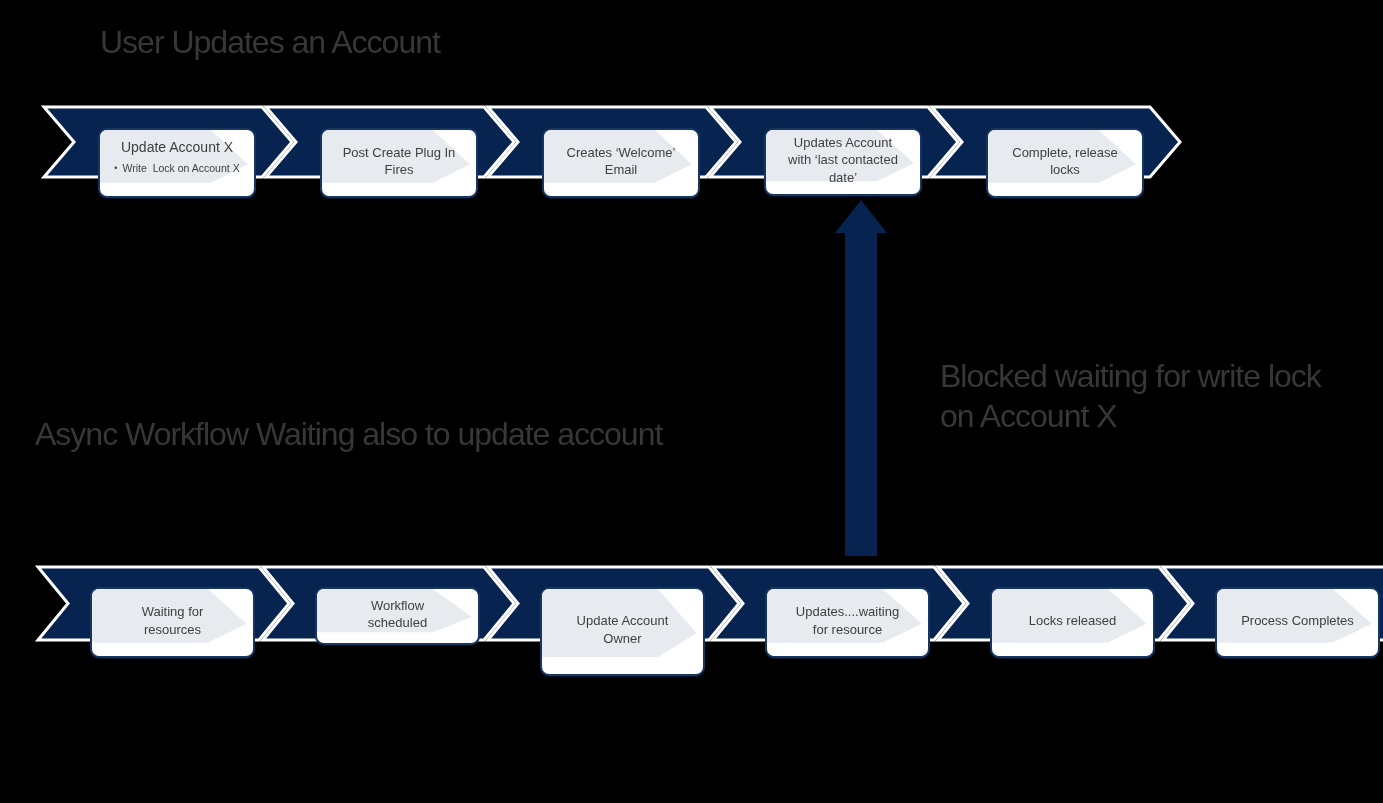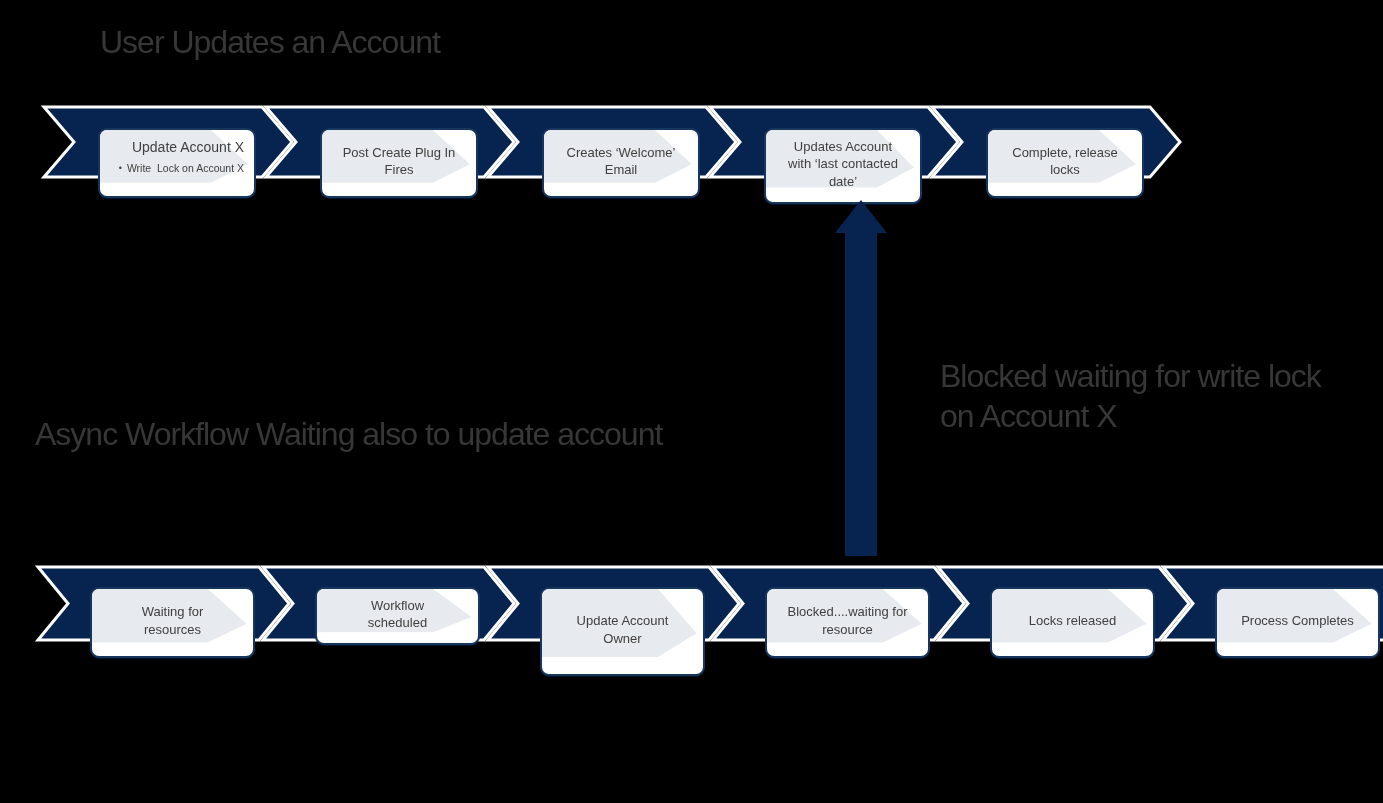--- a/index.html
+++ b/index.html
@@ -30,21 +30,21 @@
     background:var(--watermark,#e7eaef);
     clip-path:polygon(0 0, 72% 0, 96% 52%, 72% 80%, 0 80%);
   }
   .step-label {
     position:relative; text-align:center; color:var(--box-text,#404040);
     font-size:13px; line-height:1.32; padding-bottom:4px;
   }
   .box1-content {
     position:relative; width:100%; height:100%;
     padding:9px 10px; box-sizing:border-box;
-    display:flex; flex-direction:column; align-items:flex-end;
+    display:flex; flex-direction:column; align-items:center;
   }
   .box1-title { font-size:14px; color:var(--box-text,#404040); }
   .bullet-row {
     display:flex; gap:5px; margin-top:7px; font-size:10.5px;
     color:var(--box-text,#404040); white-space:pre-wrap;
   }
   .bullet-row .dot { font-size:9px; line-height:13px; }
 </style>
 </head>
 <body>
@@ -87,21 +87,21 @@
   <div class="stepbox" style="left:320px; top:128px; width:158px; height:70px;">
     <div class="wm"></div>
     <div class="step-label" style="max-width:125px;">Post Create Plug In Fires</div>
   </div>
 
   <div class="stepbox" style="left:542px; top:128px; width:158px; height:70px;">
     <div class="wm"></div>
     <div class="step-label" style="max-width:125px;">Creates ‘Welcome’ Email</div>
   </div>
 
-  <div class="stepbox" style="left:764px; top:128px; width:158px; height:76px;">
+  <div class="stepbox" style="left:764px; top:128px; width:158px; height:68px;">
     <div class="wm"></div>
     <div class="step-label" style="max-width:122px;">Updates Account with ‘last contacted date’</div>
   </div>
 
   <div class="stepbox" style="left:986px; top:128px; width:158px; height:70px;">
     <div class="wm"></div>
     <div class="step-label" style="max-width:120px;">Complete, release locks</div>
   </div>
 
   <svg class="up-arrow" style="left:835px; top:200px;" width="52" height="356" viewBox="0 0 52 356">
@@ -137,21 +137,21 @@
     <div class="step-label" style="max-width:85px;">Workflow scheduled</div>
   </div>
 
   <div class="stepbox" style="left:540px; top:587px; width:165px; height:89px;">
     <div class="wm"></div>
     <div class="step-label" style="max-width:112px;">Update Account Owner</div>
   </div>
 
   <div class="stepbox" style="left:765px; top:587px; width:165px; height:71px;">
     <div class="wm"></div>
-    <div class="step-label" style="max-width:122px;">Blocked....waiting for resource</div>
+    <div class="step-label" style="max-width:122px;">Updates....waiting for resource</div>
   </div>
 
   <div class="stepbox" style="left:990px; top:587px; width:165px; height:71px;">
     <div class="wm"></div>
     <div class="step-label" style="max-width:140px;">Locks released</div>
   </div>
 
   <div class="stepbox" style="left:1215px; top:587px; width:165px; height:71px;">
     <div class="wm"></div>
     <div class="step-label" style="max-width:150px;">Process Completes</div>

